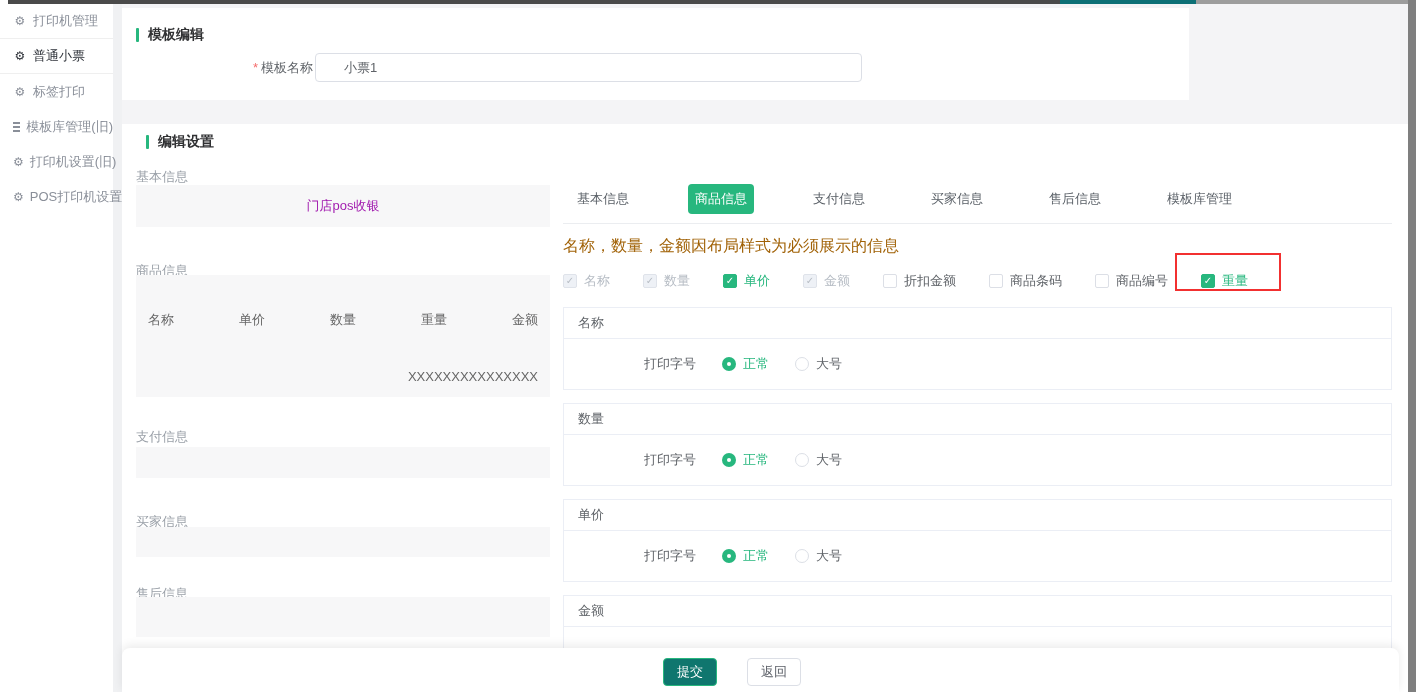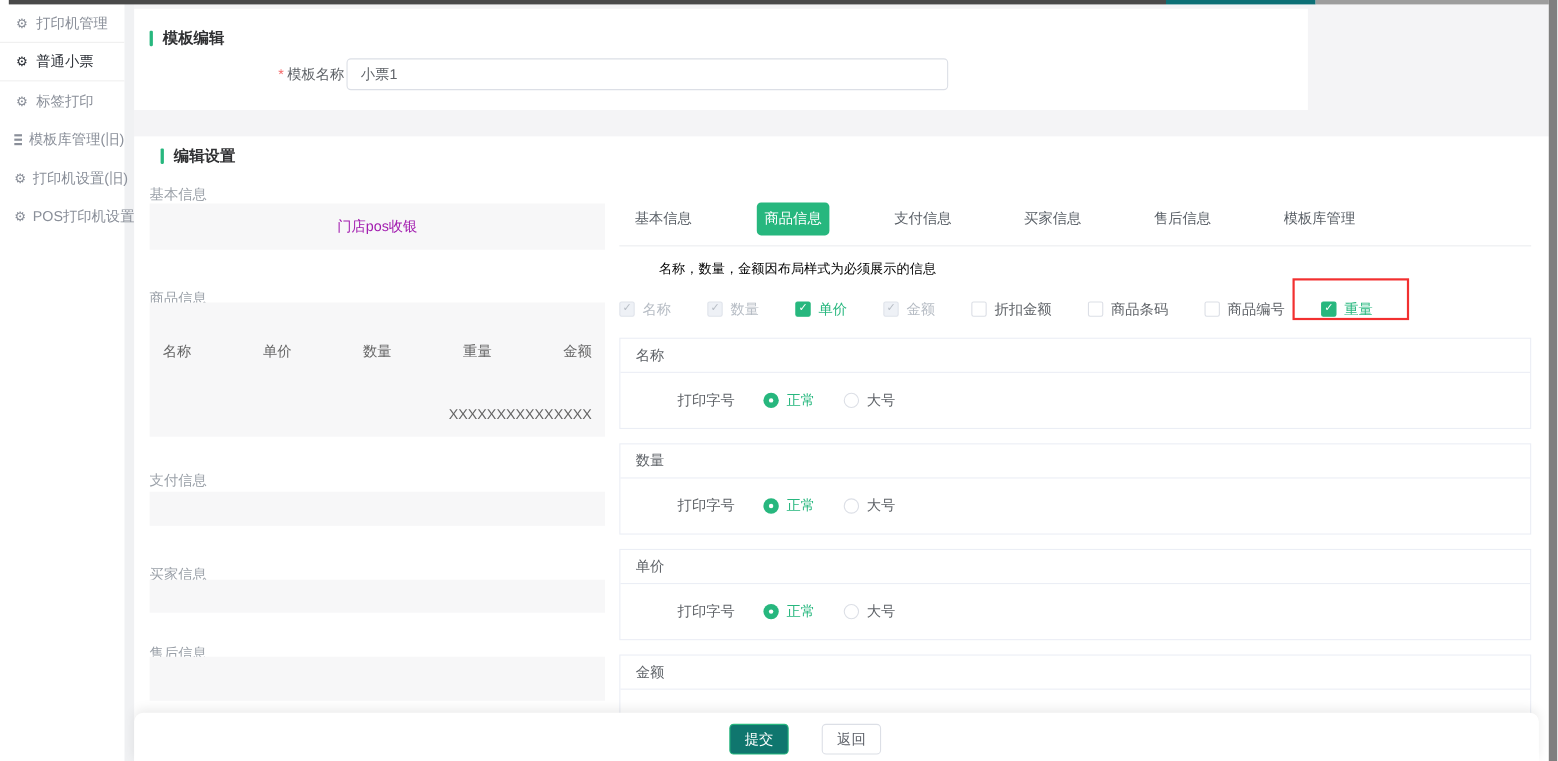--- a/index.html
+++ b/index.html
@@ -34,53 +34,53 @@
   .section{position:absolute;background:#fff;z-index:1;}
   .section1{left:122px;top:8px;width:1067px;height:92px;}
   .section2{left:122px;top:124px;width:1286px;height:568px;}
 
   .sec-title{position:absolute;display:flex;align-items:center;gap:9px;font-size:14px;font-weight:bold;color:#303133;}
   .sec-bar{width:3px;height:14px;background:#27b77e;border-radius:1px;}
 
   
   .tpl-label{position:absolute;left:131px;top:45px;width:100px;height:29px;line-height:29px;font-size:13px;color:#5f6368;text-align:left;}
   .req{color:#f56c6c;margin-right:3px;}
-  .tpl-input{position:absolute;left:193px;top:45px;width:547px;height:29px;box-sizing:border-box;border:1px solid #dcdfe6;border-radius:4px;padding:0 12px;font-size:13px;color:#5f6368;font-family:inherit;background:#fff;}
+  .tpl-input{position:absolute;left:193px;top:45px;width:547px;height:29px;box-sizing:border-box;border:1px solid #dcdfe6;border-radius:4px;padding:0 28px;font-size:13px;color:#5f6368;font-family:inherit;background:#fff;}
 
   
   .lcol{position:absolute;left:14px;top:0;width:414px;}
   .pv-label{position:absolute;left:0;font-size:13px;color:#9aa0a8;}
   .pv-box{position:absolute;left:0;width:414px;background:#f7f7f8;}
   .pv-center{display:flex;align-items:center;justify-content:center;font-size:13px;color:#a21caf;}
   .pv-row{position:absolute;left:12px;right:12px;display:flex;justify-content:space-between;font-size:13px;color:#666;}
 
   
   .rcol{position:absolute;left:441px;top:0;width:829px;}
   .tabs{position:absolute;left:0;top:58px;width:100%;height:34px;display:flex;align-items:center;padding-left:7px;box-sizing:border-box;}
   .tab{font-size:13px;color:#595f66;margin-right:52px;cursor:pointer;padding:6px 7px;border-radius:4px;}
   .tab.active{background:#27b77e;color:#fff;}
   .tab-divider{position:absolute;left:0;top:99px;width:100%;height:1px;background:#ebedf0;}
-  .note{position:absolute;left:0;top:112px;font-size:12px;color:#000000;margin-left:36px;}
+  .note{position:absolute;left:0;top:112px;font-size:16px;color:#a16207;}
   .cbrow{position:absolute;left:0;top:148px;display:flex;align-items:center;}
   .cb{display:inline-flex;align-items:center;margin-right:33px;cursor:pointer;position:relative;font-size:13px;}
   .cb-box{width:14px;height:14px;box-sizing:border-box;border-radius:2px;margin-right:7px;display:inline-flex;align-items:center;justify-content:center;font-size:10px;line-height:1;}
   .cb.unchecked .cb-box{border:1px solid #dcdfe6;background:#fff;}
   .cb.unchecked .cb-text{color:#5f6368;}
   .cb.checked .cb-box{background:#27b77e;border:1px solid #27b77e;color:#fff;}
   .cb.checked .cb-box::after{content:"✓";}
   .cb.checked .cb-text{color:#27b77e;}
   .cb.checked-dis .cb-box{background:#eef1f6;border:1px solid #dfe3ea;color:#b6bcc4;}
   .cb.checked-dis .cb-box::after{content:"✓";}
   .cb.checked-dis .cb-text{color:#b6bcc4;}
   .hl-box{position:absolute;left:-26px;top:-19px;width:106px;height:38px;border:2px solid #f23030;box-sizing:border-box;pointer-events:none;}
 
   .card{position:absolute;left:0;width:829px;height:83px;box-sizing:border-box;border:1px solid #ebeef5;background:#fff;}
   .card-h{height:30px;line-height:30px;padding-left:14px;font-size:13px;color:#5f6368;border-bottom:1px solid #ebeef5;}
   .card-b{height:50px;display:flex;align-items:center;}
-  .fs-label{margin-left:52px;font-size:13px;color:#5f6368;}
+  .fs-label{margin-left:80px;font-size:13px;color:#5f6368;}
   .radio{display:inline-flex;align-items:center;margin-left:26px;cursor:pointer;font-size:13px;}
   .r-dot{width:14px;height:14px;border-radius:50%;box-sizing:border-box;margin-right:7px;position:relative;}
   .radio.sel .r-dot{background:#27b77e;}
   .radio.sel .r-dot::after{content:"";position:absolute;left:5px;top:5px;width:4px;height:4px;border-radius:50%;background:#fff;}
   .radio.sel .r-text{color:#27b77e;}
   .radio.unsel .r-dot{background:#fff;border:1px solid #dcdfe6;}
   .radio.unsel .r-text{color:#5f6368;}
 
   
   .footer{position:absolute;left:122px;top:648px;width:1277px;height:44px;background:#fff;z-index:5;border-radius:8px 8px 0 0;box-shadow:0 -3px 10px rgba(0,0,0,0.08);}

